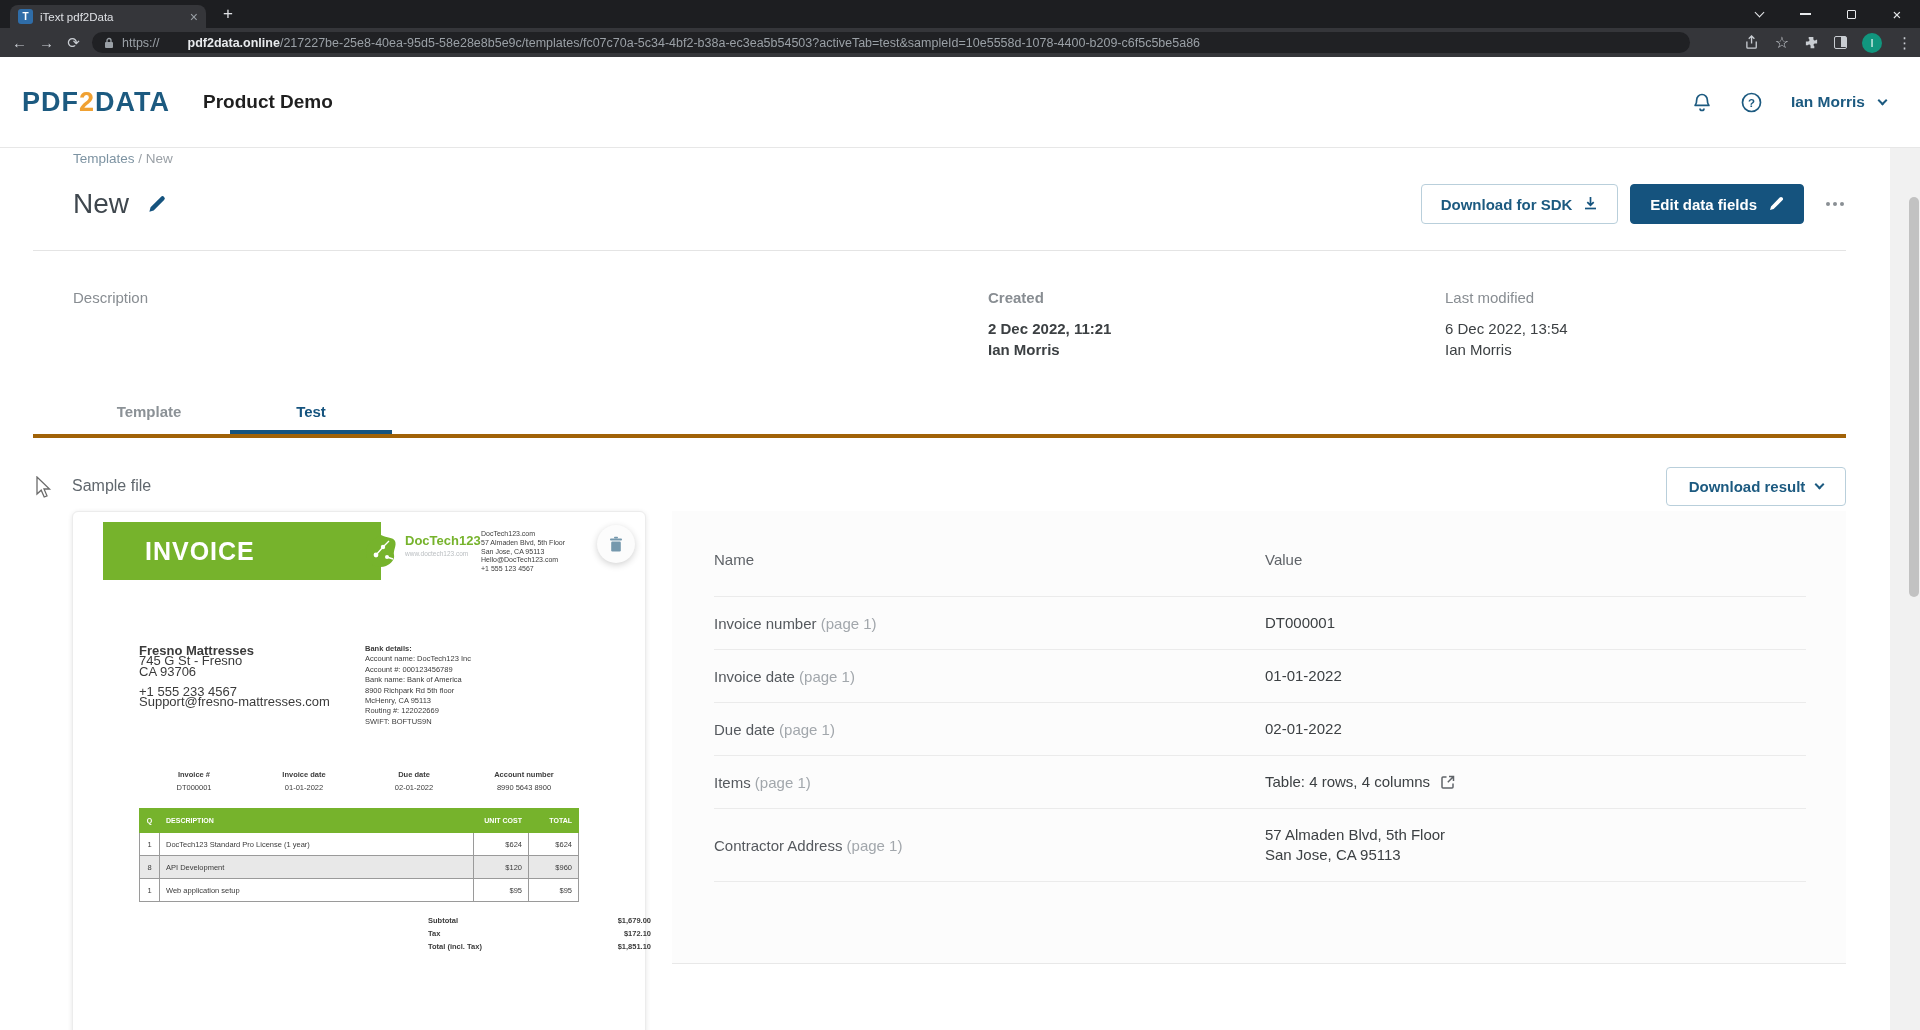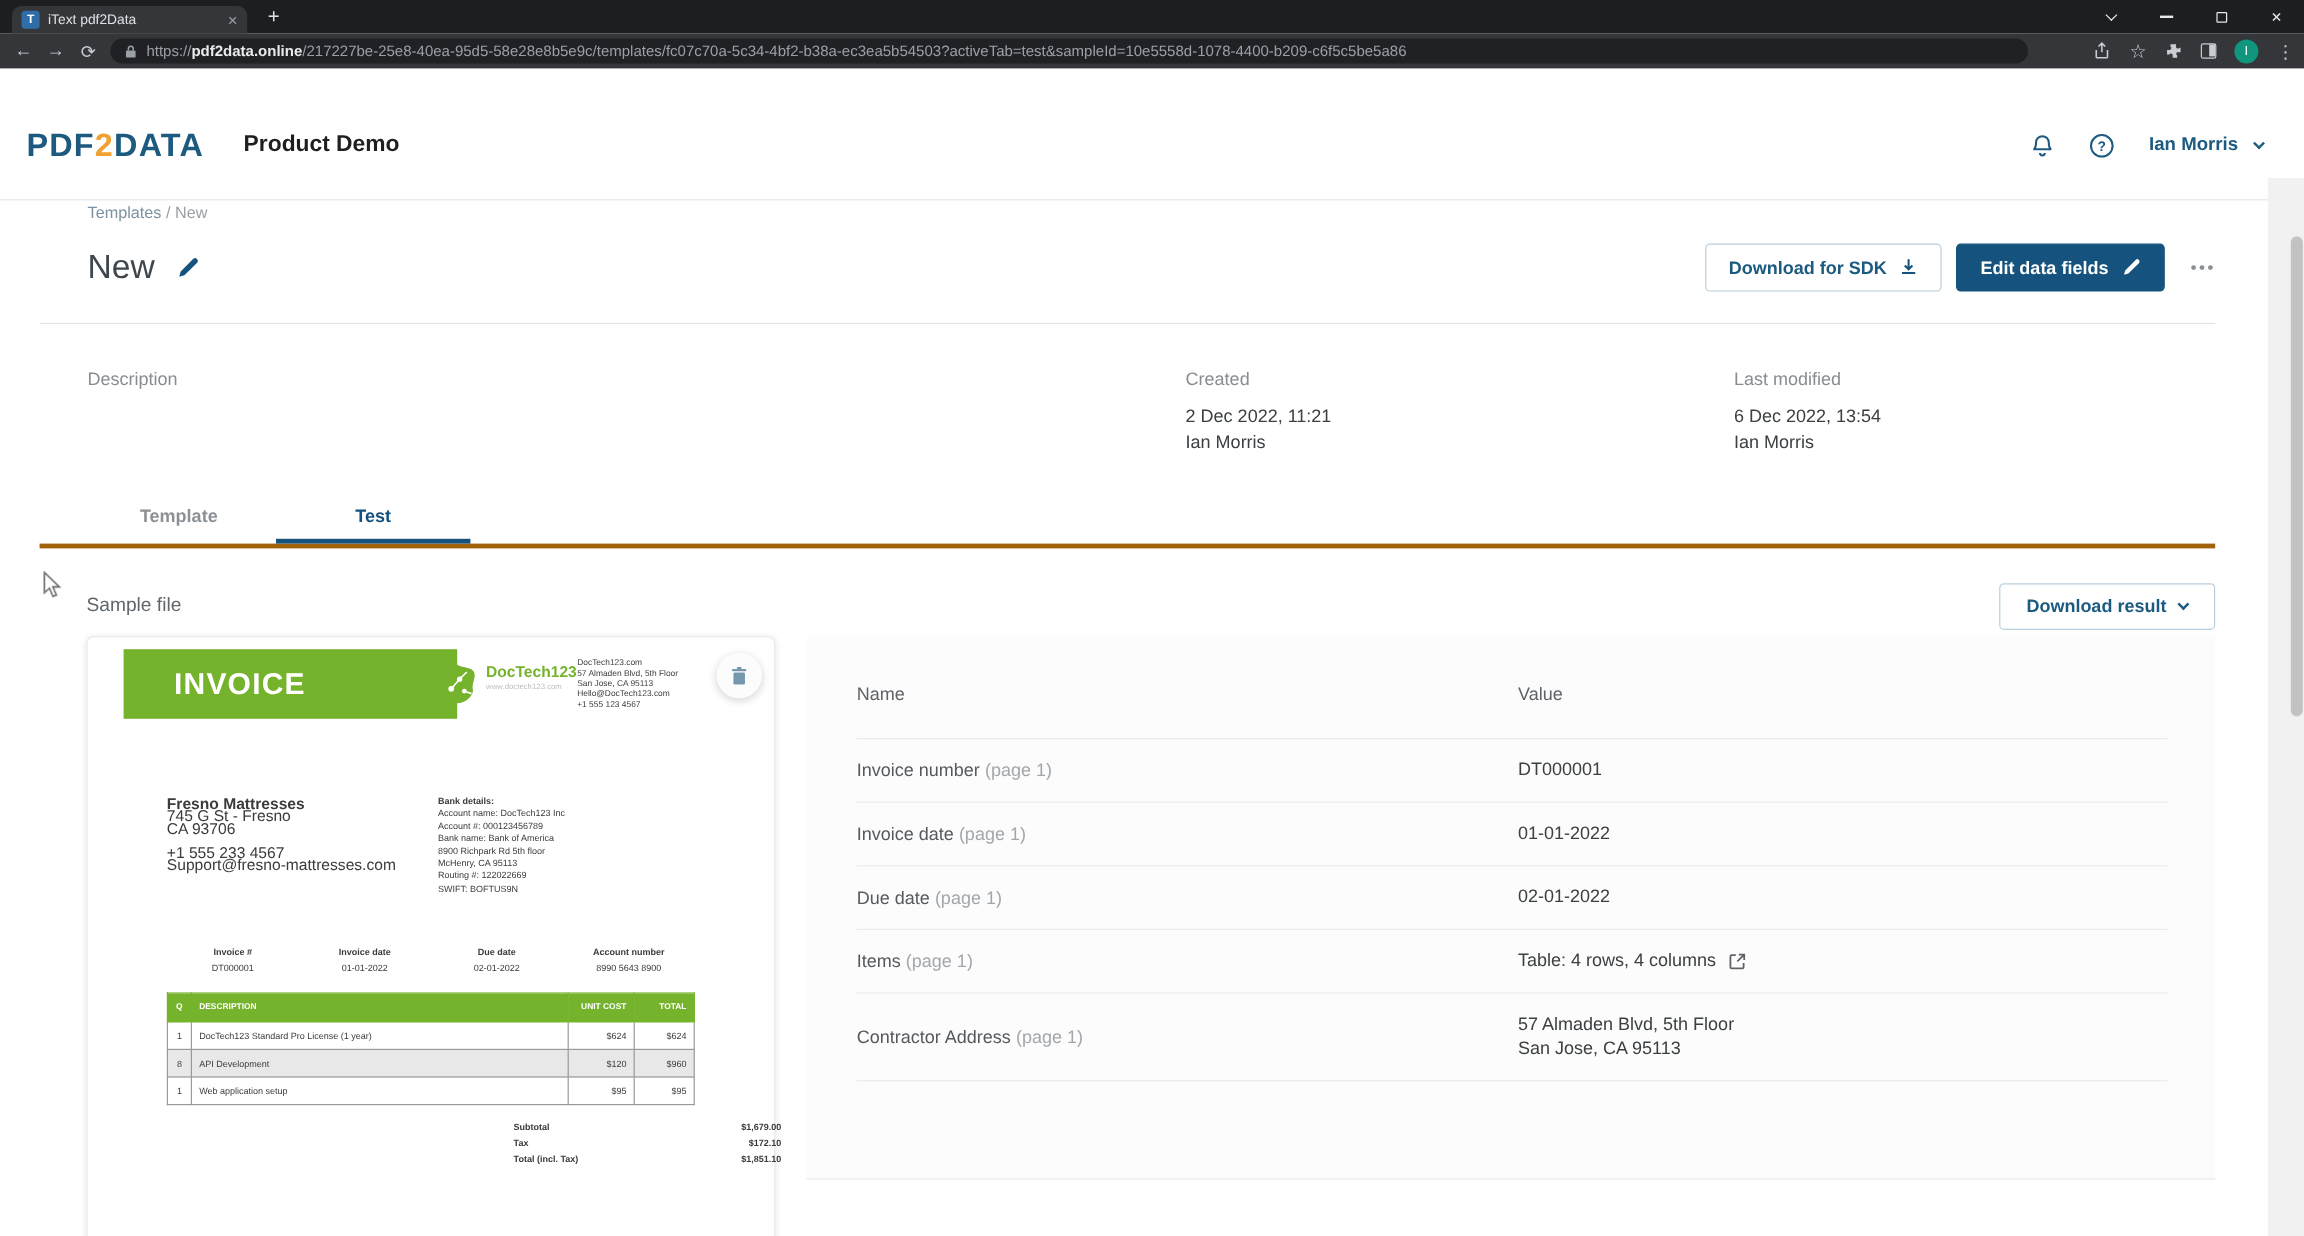--- a/index.html
+++ b/index.html
@@ -23,31 +23,31 @@
   .min-glyph { width:11px; height:1.6px; background:#e8eaed; }
   .max-glyph { width:9px; height:9px; border:1.4px solid #e8eaed; border-radius:1px; }
   .close-glyph { font-size:15px; line-height:15px; }
 
   .toolbar { height:29px; background:#35363a; position:relative; display:flex; align-items:center; }
   .nav-ic { color:#c9cdd2; font-size:15px; width:27px; text-align:center; }
   .nav-ic.first { margin-left:6px; }
   .omnibox { position:absolute; left:92px; top:4px; width:1598px; height:21px; background:#202124;
              border-radius:11px; display:flex; align-items:center; padding:0 12px; overflow:hidden; }
   .url { font-size:12.5px; color:#9aa0a6; margin-left:8px; white-space:nowrap; }
-  .url b { color:#e8eaed; font-weight:bold; }
+  .url b { color:#e8eaed; font-weight:bold;margin-left:28px; }
   .toolbar-right { position:absolute; right:8px; top:0; height:29px; display:flex; align-items:center; gap:15px; }
   .tb-ic { color:#c9cdd2; font-size:14px; display:flex; align-items:center; }
   .avatar { width:20px; height:20px; border-radius:50%; background:#11967e; color:#fff; font-size:11px;
             display:flex; align-items:center; justify-content:center; }
   .sidebar-glyph { width:13px; height:13px; border:1.5px solid #c9cdd2; border-radius:2px; position:relative; }
   .sidebar-glyph::after { content:""; position:absolute; right:0; top:0; width:5px; height:10px; background:#c9cdd2; }
 
   
   .app-header { height:91px; background:#fff; border-bottom:1px solid #e7e7e7;
-                display:flex; align-items:center; padding:0 34px 0 22px;margin-top:19px; }
+                display:flex; align-items:center; padding:0 34px 0 22px; }
   .logo { font-size:27px; font-weight:bold; letter-spacing:1px; color:#1c5a80; white-space:nowrap; }
   .logo .two { color:#f0a132; }
   .app-title { margin-left:33px; font-size:19px; font-weight:600; color:#1f1f1f; }
   .header-right { margin-left:auto; display:flex; align-items:center; gap:28px; color:#1c5a80; }
   .hicon { width:22px; height:22px; display:flex; align-items:center; justify-content:center; }
   .user { display:flex; align-items:center; gap:14px; font-size:15.5px; font-weight:600; color:#1c5a80; }
   .chev-blue { width:7px; height:7px; border-right:2px solid #1c5a80; border-bottom:2px solid #1c5a80;
                transform:rotate(45deg); margin-top:-4px; }
 
   
@@ -63,21 +63,21 @@
   .btn { height:40px; border-radius:4px; font-size:15px; font-weight:600; display:flex;
          align-items:center; justify-content:center; gap:11px; cursor:pointer; }
   .btn-outline { border:1px solid #b9cfdb; color:#1c5a80; background:#fff; padding:0 19px; }
   .btn-primary { background:#15537e; color:#fff; border:1px solid #15537e; padding:0 19px; margin-left:12px; }
   .more-dots { margin-left:20px; display:flex; gap:3px; padding:6px 2px; }
   .more-dots i { width:4px; height:4px; border-radius:50%; background:#8a8f94; }
 
   .divider { height:1px; background:#e4e4e4; margin-top:24px; }
 
   .meta-row { display:flex; padding:38px 0 0 40px; }
-  .meta-col1 { width:915px; } .meta-col2 { width:457px; } .meta-col3 { flex:1; }
+  .meta-col1 { width:915px; } .meta-col2 { width:457px;font-weight:bold; } .meta-col3 { flex:1; }
   .meta-label { font-size:15px; color:#888d92; margin-bottom:12px; }
   .meta-value { font-size:15px; color:#3c4043; line-height:21px; display:flex; align-items:center; }
   .pencil-sm { margin-left:12px; display:flex; }
 
   .tabs-row { margin-top:25px; padding-left:35px; display:flex; border-bottom:4px solid #a16207; }
   .tabitem { width:162px; text-align:center; padding:18px 0 14px; font-size:15px; font-weight:600;
              color:#8b9196; cursor:pointer; }
   .tabitem.active { color:#15537e; padding-bottom:10px; border-bottom:4px solid #15537e; }
 
   .sample-row { display:flex; align-items:center; padding-left:39px; margin-top:28px; height:40px; }

